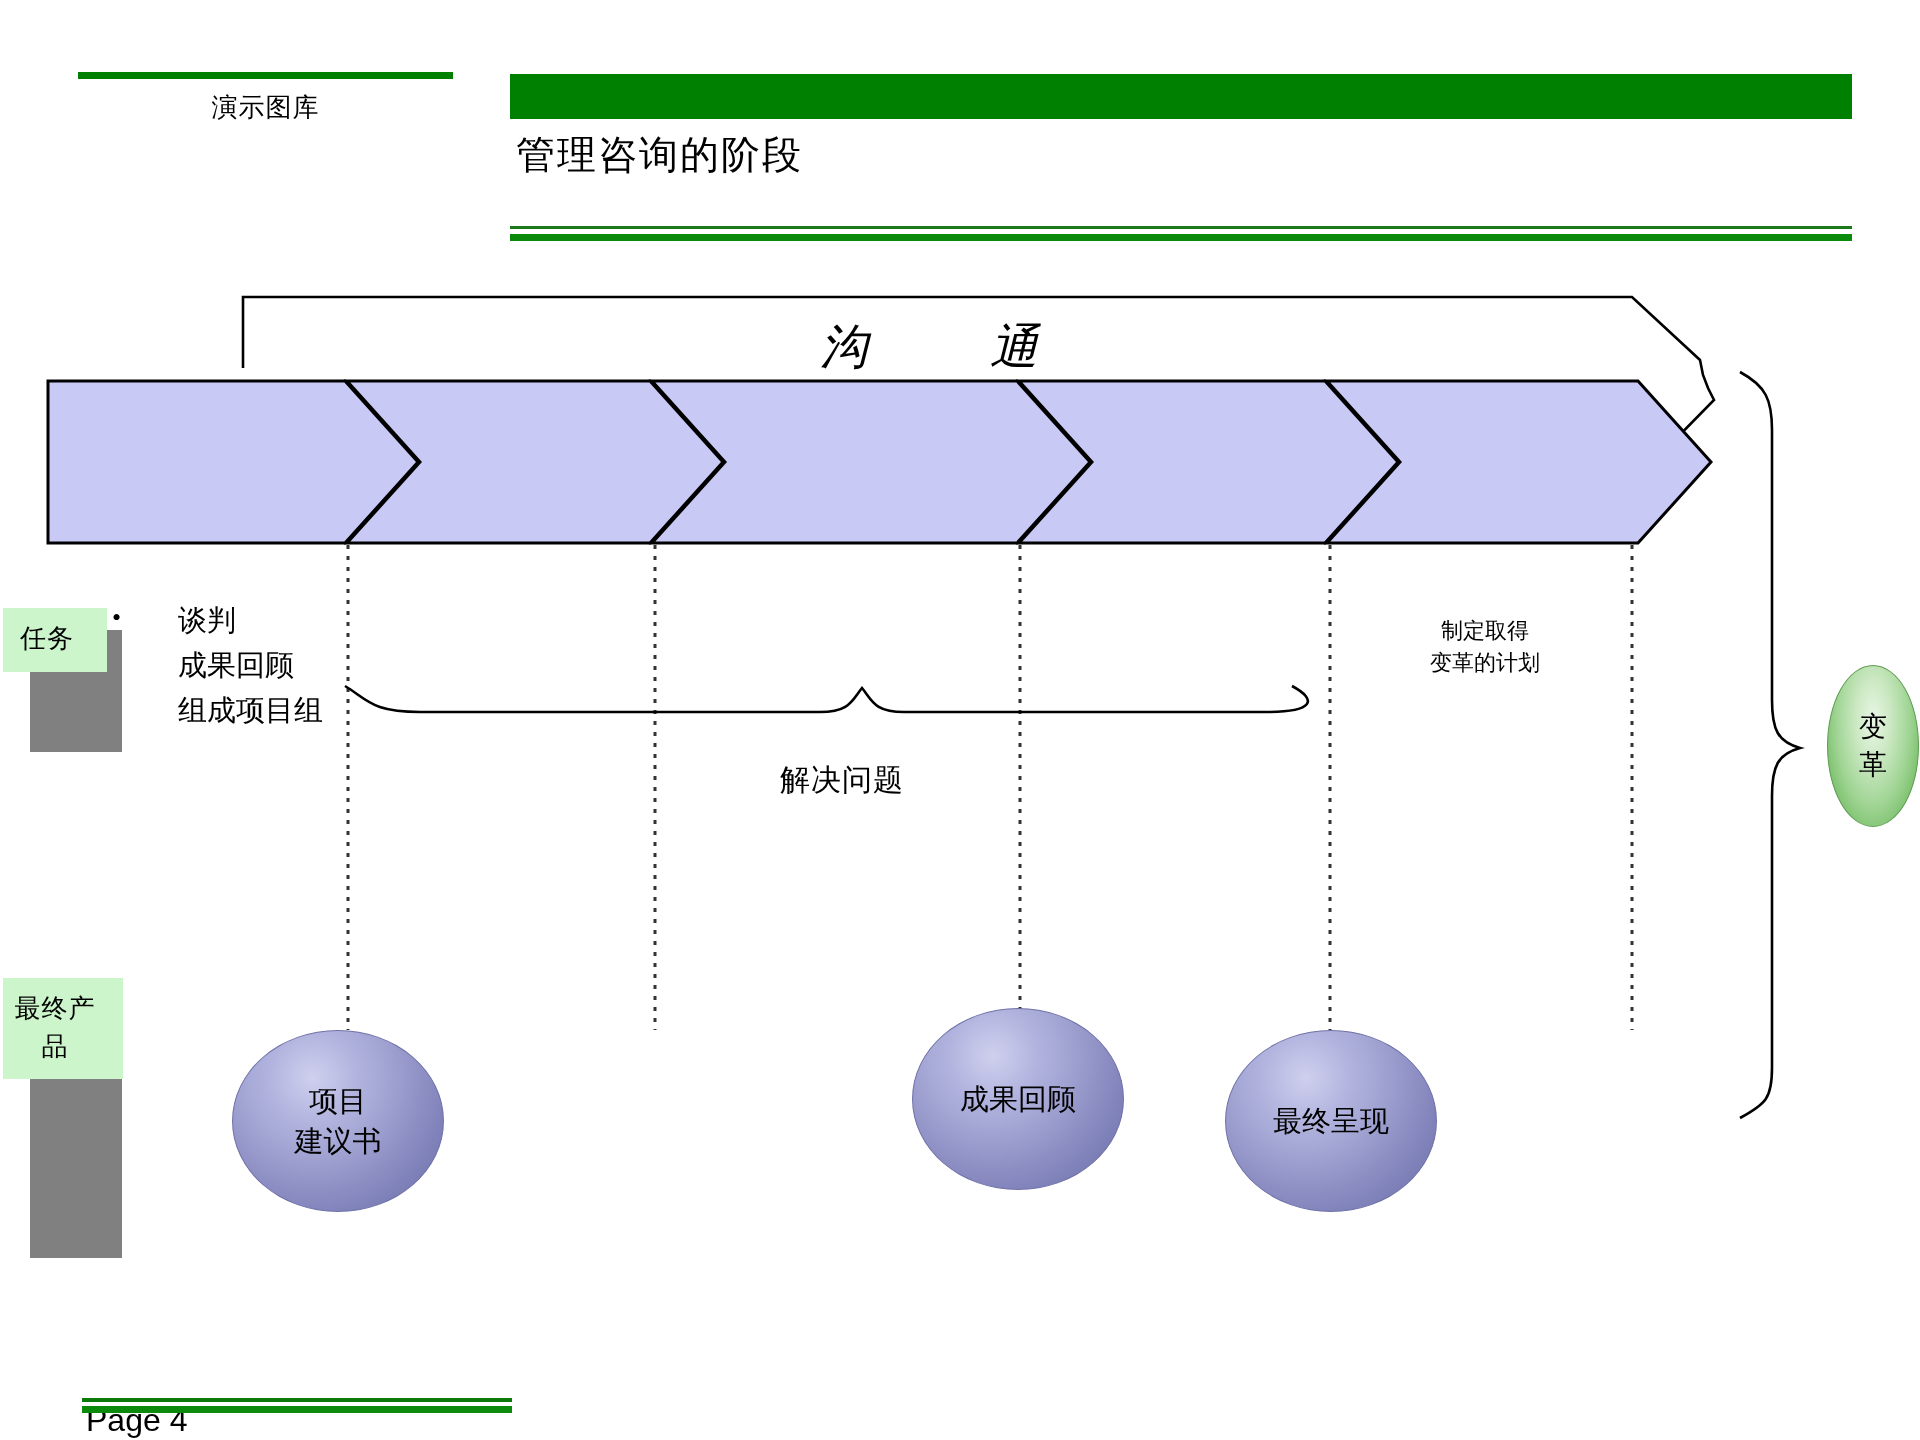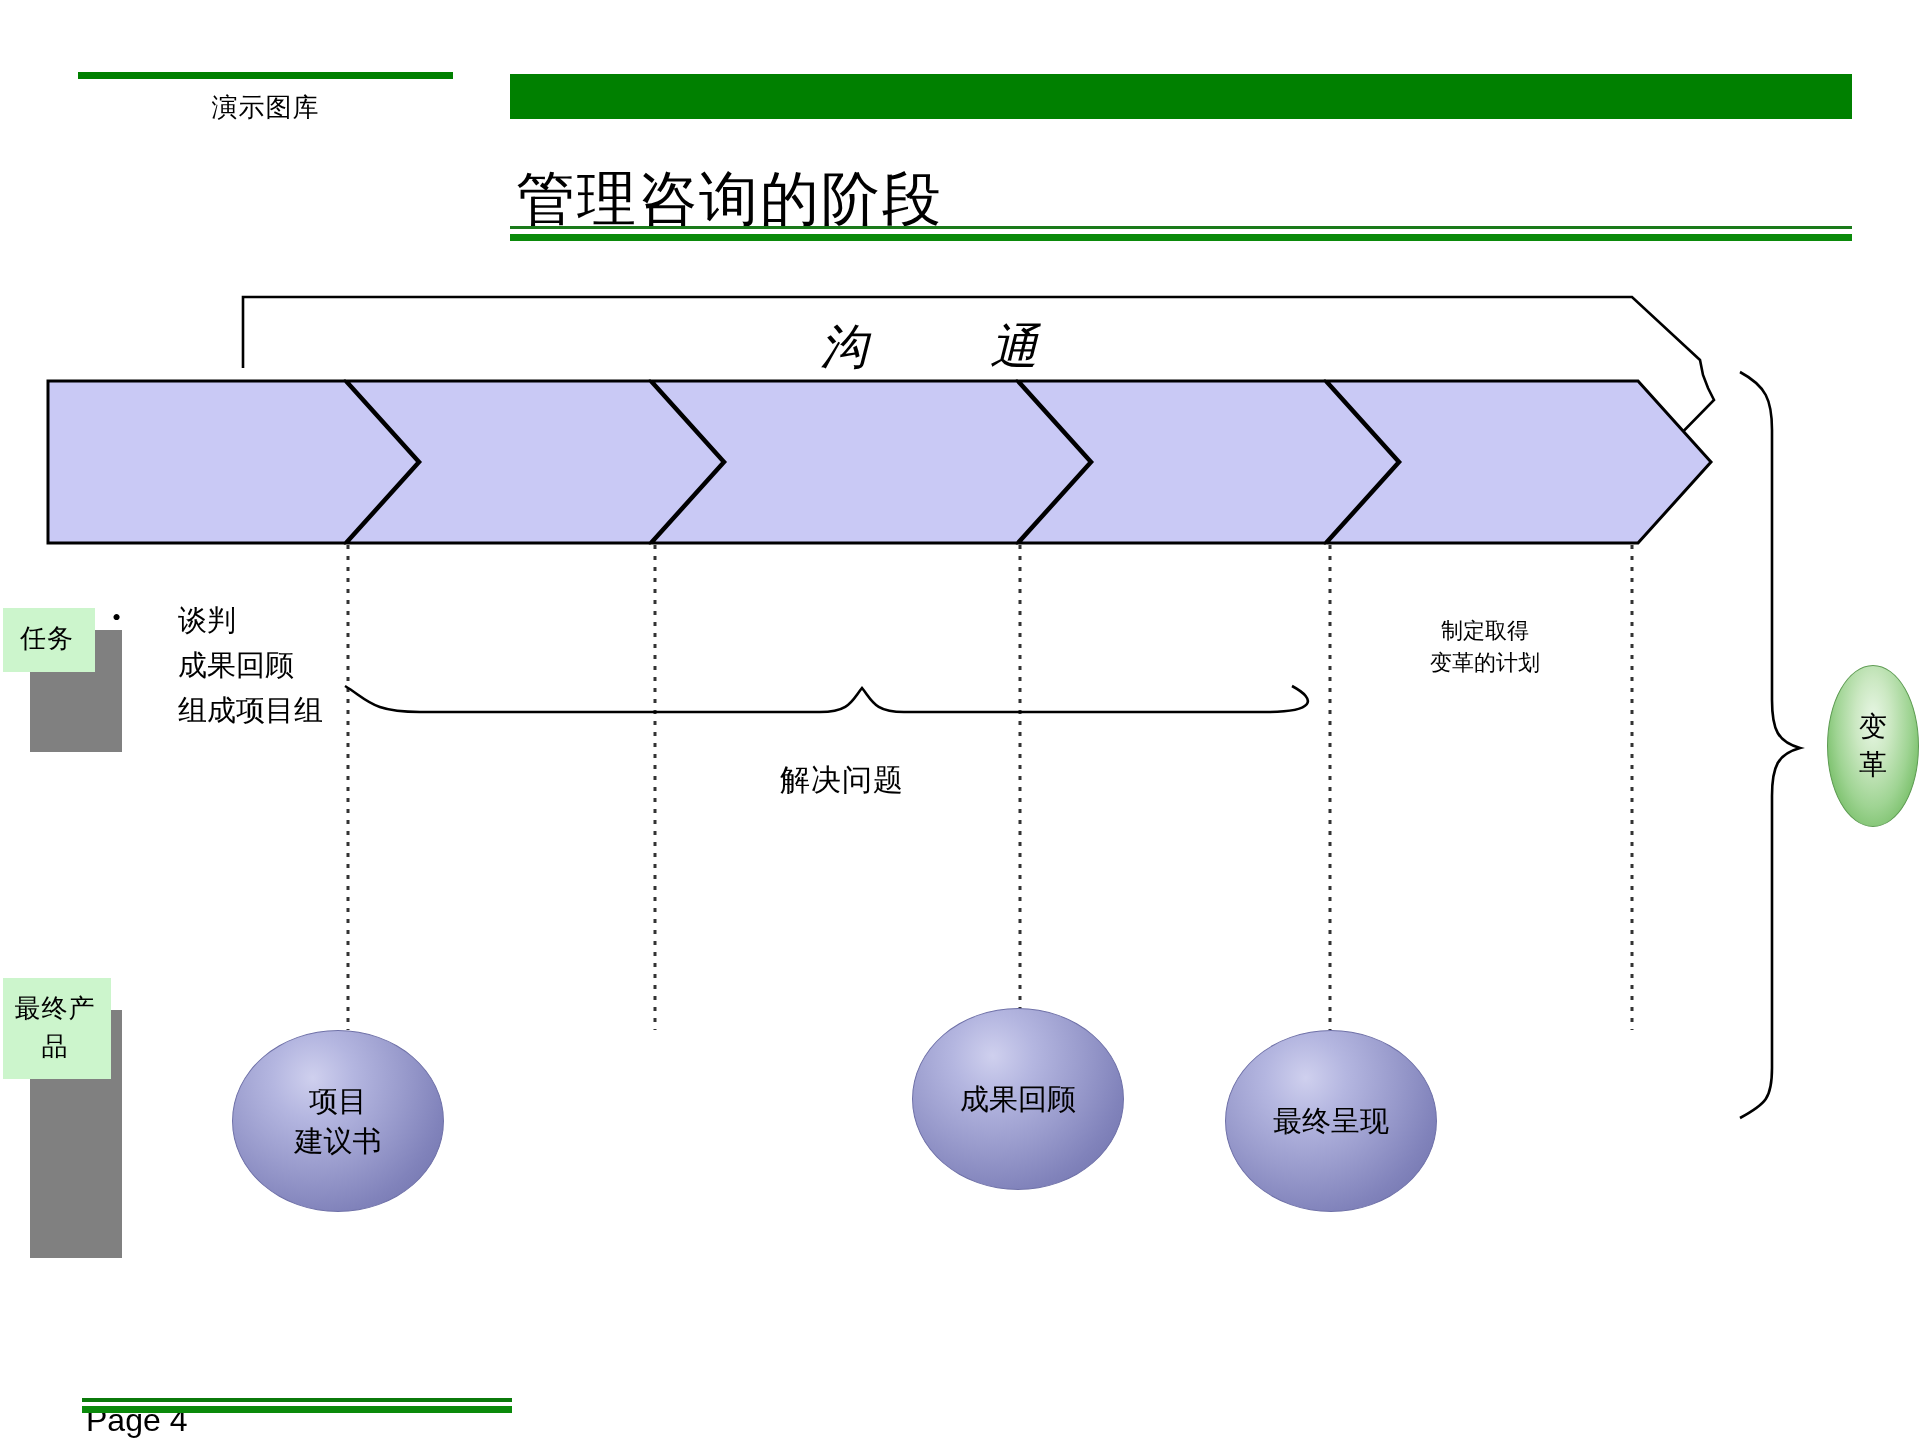--- a/index.html
+++ b/index.html
@@ -39,25 +39,24 @@
   }
   .hdr-green-bar {
     position: absolute;
     left: 510px; top: 74px;
     width: 1342px; height: 45px;
     background: #008000;
   }
   .slide-title {
     position: absolute;
     left: 516px; top: 128px;
-    font-size: 59px;
+    font-size: 39px;
     letter-spacing: 2px;
     color: #000;
     white-space: nowrap;
-    margin-top: 32px;
   }
   .hdr-rule-thin {
     position: absolute;
     left: 510px; top: 226px;
     width: 1342px; height: 3px;
     background: #1a7a1a;
   }
   .hdr-rule-thick {
     position: absolute;
     left: 510px; top: 234px;
@@ -83,21 +82,21 @@
   }
 
   
   .tag {
     position: absolute;
     background: #ccf5cc;
     color: #000;
     font-size: 26px;
     line-height: 1.45;
     text-align: center;
-    padding: 12px 4px 14px 0;
+    padding: 12px 16px 14px 0;
     letter-spacing: 1px;
     z-index: 3;
   }
   .tag-shadow {
     position: absolute;
     background: #808080;
     z-index: 2;
   }
 
   

